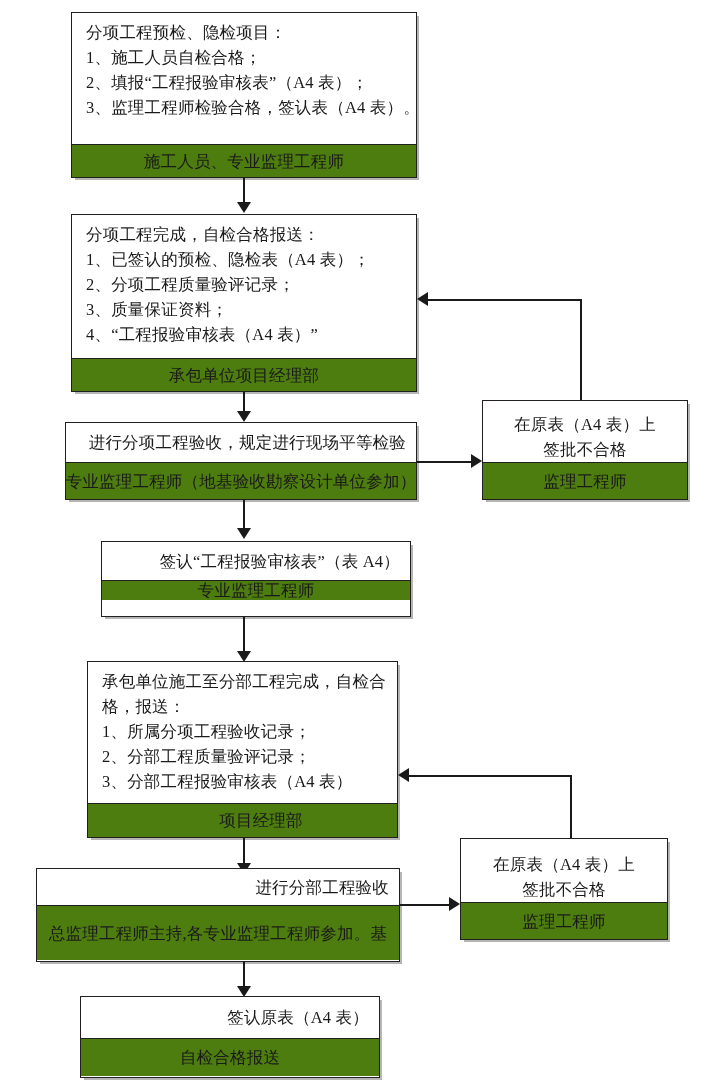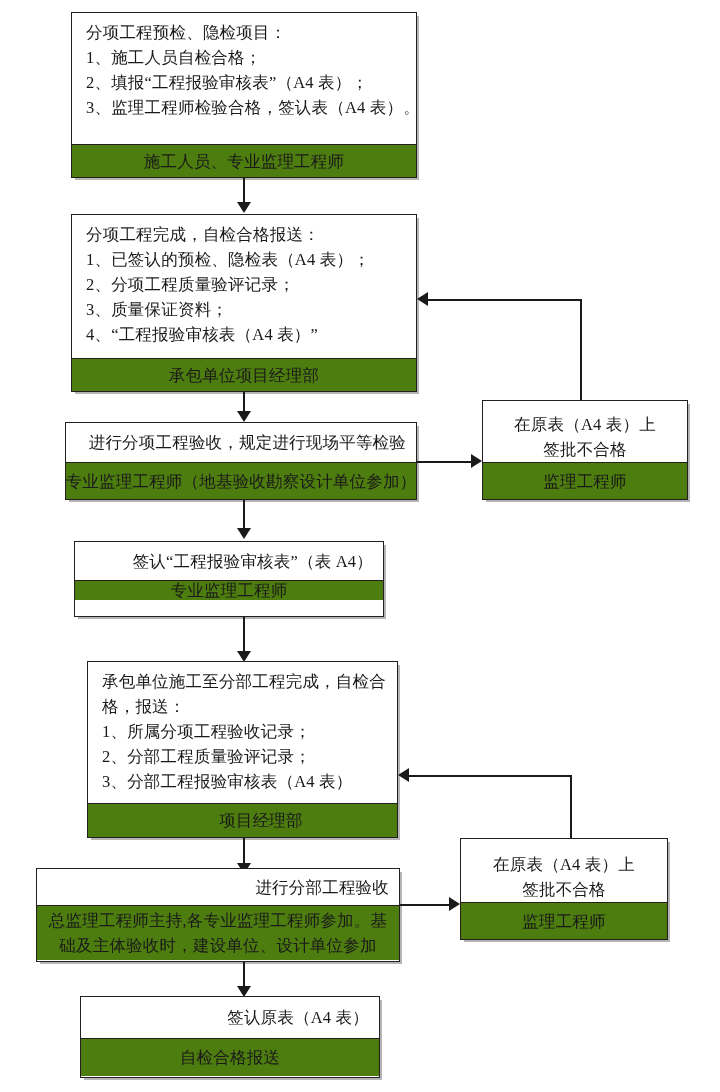--- a/index.html
+++ b/index.html
@@ -156,21 +156,21 @@
   <div class="hline" style="left:417px; top:461px; width:55px;"></div>
   <div class="arrow-right" style="left:471px; top:454px;"></div>
 
   <div class="vline" style="left:580px; top:299px; height:101px;"></div>
   <div class="hline" style="left:428px; top:299px; width:153px;"></div>
   <div class="arrow-left" style="left:417px; top:292px;"></div>
 
   <div class="vline" style="left:243px; top:500px; height:30px;"></div>
   <div class="arrow-down" style="left:237px; top:528px;"></div>
 
-  <div class="node" style="left:74px; top:541px; width:310px; height:76px;">
+  <div class="node" style="left:101px; top:541px; width:310px; height:76px;">
     <div class="body single" style="height:38px;">
       <div class="line">签认“工程报验审核表”（表 A4）</div>
     </div>
     <div class="footer" style="height:20px;">
       <div class="line">专业监理工程师</div>
     </div>
   </div>
 
   <div class="vline" style="left:243px; top:617px; height:36px;"></div>
   <div class="arrow-down" style="left:237px; top:651px;"></div>
@@ -204,21 +204,20 @@
   <div class="vline" style="left:570px; top:775px; height:63px;"></div>
   <div class="hline" style="left:409px; top:775px; width:162px;"></div>
   <div class="arrow-left" style="left:398px; top:768px;"></div>
 
   <div class="node" style="left:36px; top:868px; width:364px; height:94px;">
     <div class="body single" style="height:36px;">
       <div class="line">进行分部工程验收</div>
     </div>
     <div class="footer" style="height:55px; flex-direction:column; padding:4px 8px;">
       <div class="line" style="line-height:25px;">总监理工程师主持,各专业监理工程师参加。基</div>
-      <div class="line" style="line-height:25px;">础及主体验收时，建设单位、设计单位参加</div>
     </div>
   </div>
 
   <div class="hline" style="left:400px; top:904px; width:50px;"></div>
   <div class="arrow-right" style="left:449px; top:897px;"></div>
 
   <div class="vline" style="left:243px; top:962px; height:25px;"></div>
   <div class="arrow-down" style="left:237px; top:986px;"></div>
 
   <div class="node" style="left:80px; top:996px; width:300px; height:82px;">

